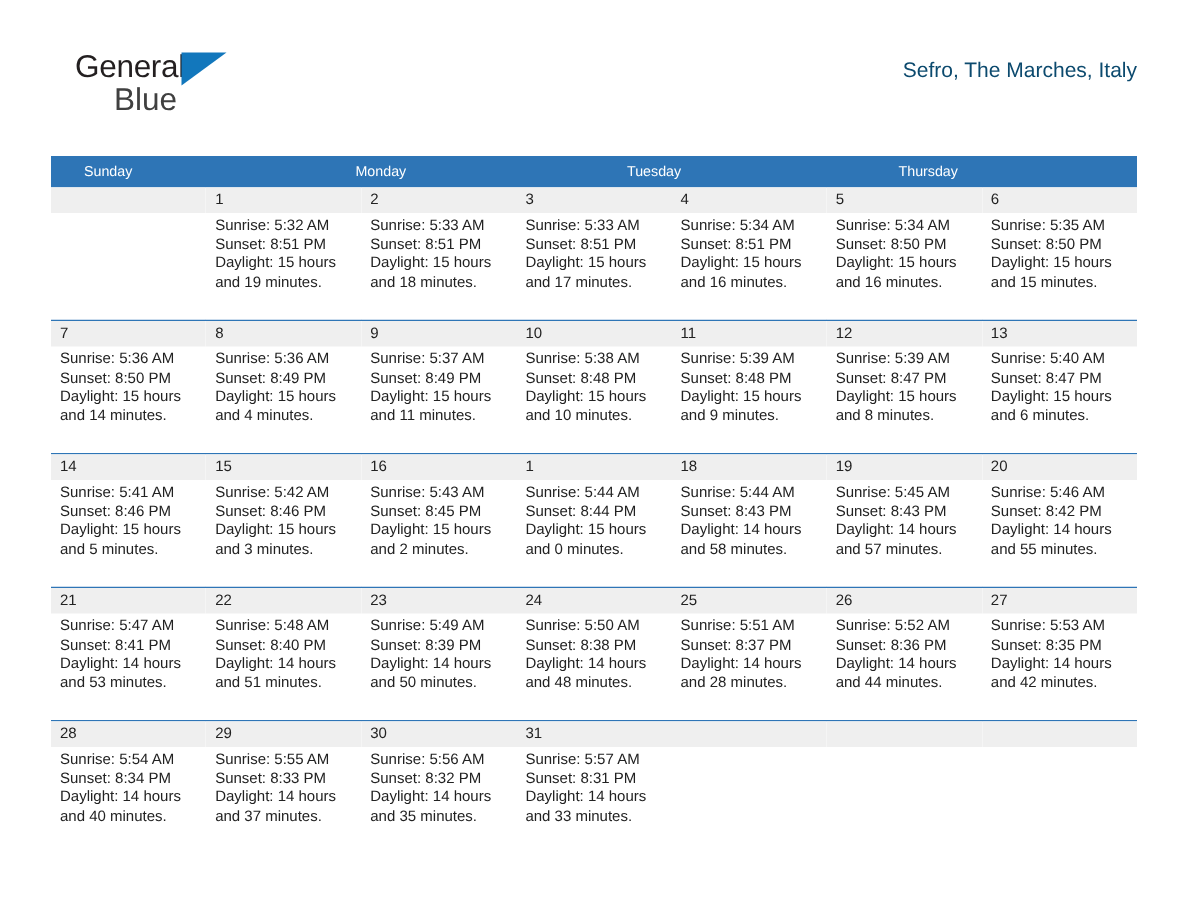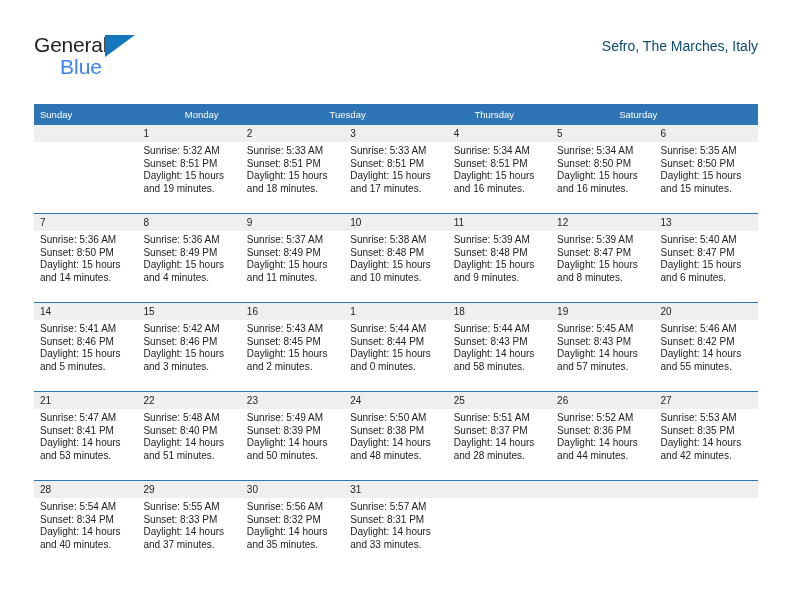--- a/index.html
+++ b/index.html
@@ -19,21 +19,21 @@
   
   .top-bar {
     position: absolute;
     left: 34px;
     top: 30px;
     right: 34px;
     height: 62px;
   }
   .logo {
     position: absolute;
-    left: 0;
+    left: 16px;
     top: 3px;
     width: 110px;
     height: 50px;
   }
   .logo-general {
     font-size: 21px;
     color: #231f20;
     letter-spacing: -0.2px;
     line-height: 24px;
     display: block;
@@ -48,21 +48,21 @@
     width: 0;
     height: 0;
     border-left: 30px solid #1277bc;
     border-bottom: 22px solid transparent;
   }
   .logo-blue {
     position: absolute;
     left: 26px;
     top: 22px;
     font-size: 21px;
-    color: #3b82f6;
+    color: #404040;
     line-height: 24px;
   }
   .title-block {
     position: absolute;
     right: 0;
     top: 0;
     text-align: right;
   }
   .cal-title {
     font-size: 27px;
@@ -89,21 +89,21 @@
   .week-head {
     display: flex;
     background: #2e75b6;
     height: 21px;
   }
   .week-head .dow {
     flex: 1 1 0;
     color: #ffffff;
     font-size: 9.5px;
     line-height: 21px;
-    padding-left: 6px;
+    padding-left: 22px;
     white-space: nowrap;
     overflow: hidden;
   }
   .week {
     display: flex;
     border-top: 1.6px solid #2e75b6;
   }
   .week:first-of-type { border-top: none; }
   .cell {
     flex: 1 1 0;
@@ -148,21 +148,20 @@
     </div>
 
   </div>
 
   <div class="calendar">
     <div class="week-head" id="dow-row">
         <div class="dow">Sunday</div>
         <div class="dow">Monday</div>
         <div class="dow">Tuesday</div>
         <div class="dow">Thursday</div>
-        <div class="dow">Saturday</div>
       </div>
     <div id="weeks-container">
         <div class="week">
           <div class="cell empty">
             <div class="daynum-band"></div>
           </div>
           <div class="cell">
             <div class="daynum-band">1</div>
             <div class="info">
               <div>Sunrise: 5:32 AM</div>

